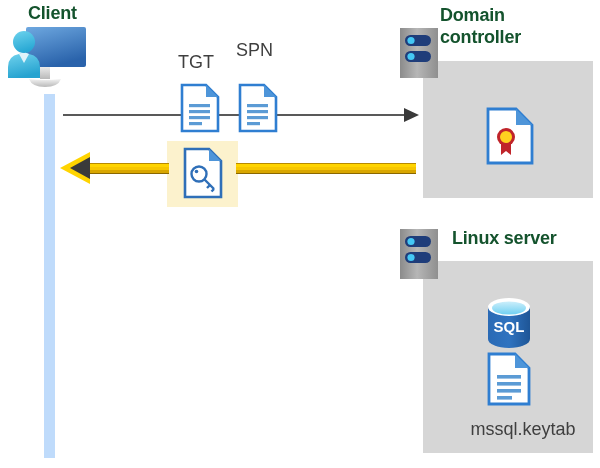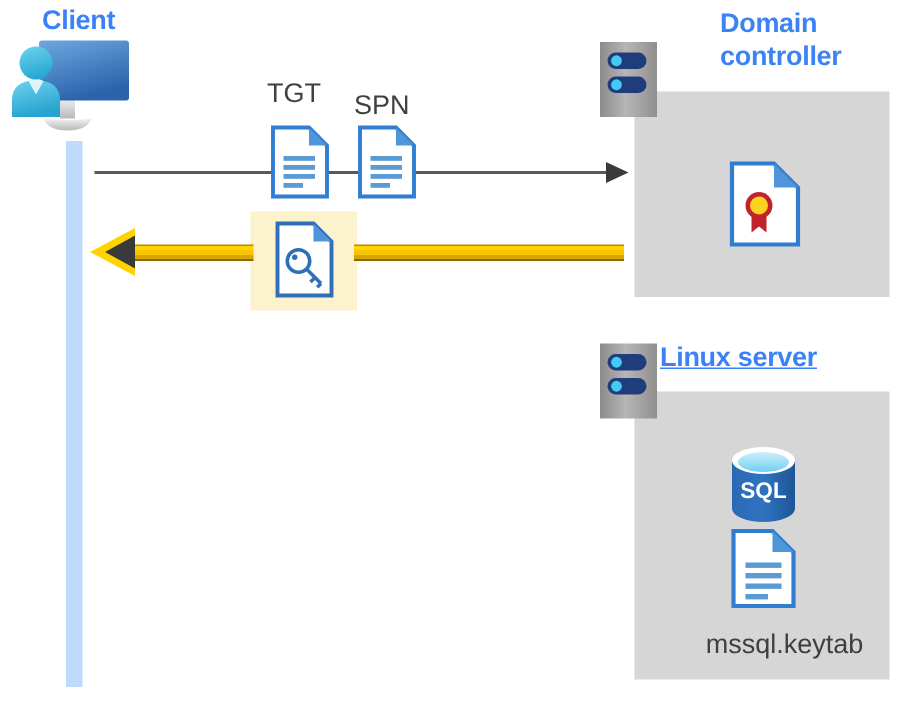--- a/index.html
+++ b/index.html
@@ -6,21 +6,21 @@
   body{
     width:600px;height:468px;position:relative;overflow:hidden;
     font-family:"Liberation Sans","DejaVu Sans",sans-serif;
     color:#262626;
   }
   .abs{position:absolute;}
 
   
   .title{
     font-weight:bold;font-size:18px;line-height:22px;
-    color:#3b82f6;letter-spacing:-0.2px;white-space:pre-line;
+    color:#14532d;letter-spacing:-0.2px;white-space:pre-line;
   }
   .doclabel{
     font-size:18px;color:#3f3f3f;line-height:20px;
   }
   .filelabel{
     font-size:18px;color:#3f3f3f;line-height:20px;text-align:center;
   }
 
   
   #client-lifeline{
@@ -69,23 +69,23 @@
   #linux-server-icon{left:399px;top:228px;}
 
   #tgt-doc{left:180px;top:83px;}
   #spn-doc{left:238px;top:83px;}
   #key-doc{left:183px;top:147px;}
   #cert-doc{left:486px;top:107px;}
   #sql-icon{left:484px;top:296px;}
   #keytab-doc{left:487px;top:352px;}
 
   #tgt-label{left:178px;top:52px;}
-  #spn-label{left:236px;top:60px;}
-  #dc-title{left:480px;top:4px;}
-  #linux-title{left:440px;top:227px;text-decoration:underline;}
+  #spn-label{left:236px;top:40px;}
+  #dc-title{left:440px;top:4px;}
+  #linux-title{left:452px;top:227px;}
   #keytab-label{left:423px;top:419px;width:200px;}
 </style>
 </head>
 <body>
 
 <div class="abs title" id="client-title-pos" style="left:28px;top:2px;">Client</div>
 
 <div class="abs" id="client-lifeline"></div>
 
 <div class="abs" id="client-icon">

